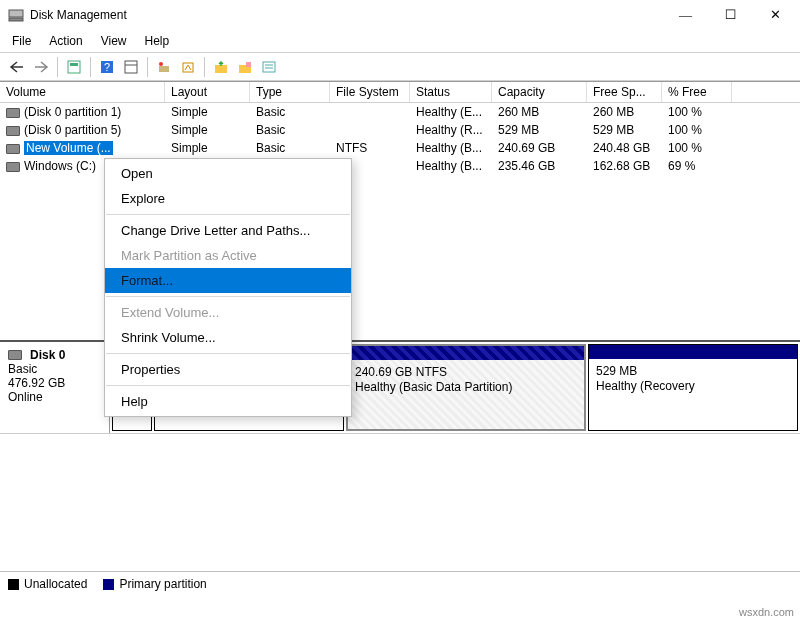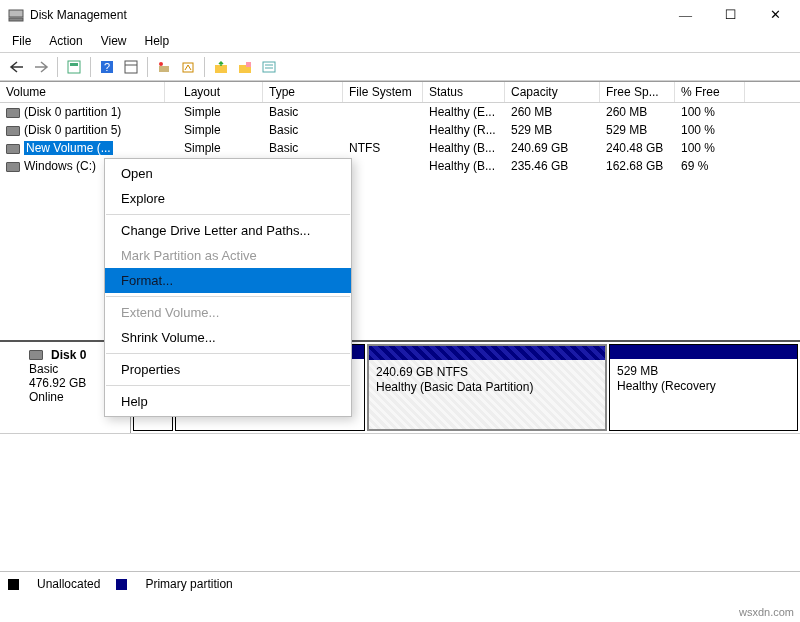--- a/index.html
+++ b/index.html
@@ -13,39 +13,39 @@
 .menubar .item { padding: 2px 8px; }
 .toolbar { display: flex; align-items: center; gap: 2px; padding: 3px 6px; border-bottom: 1px solid #d0d0d0; height: 28px; }
 .tb-btn { width: 22px; height: 22px; display: flex; align-items: center; justify-content: center; border: 1px solid transparent; }
 .tb-sep { width: 1px; height: 20px; background: #c8c8c8; margin: 0 3px; }
 
 .volumes { border-top: 1px solid #999; }
 .vol-head, .vol-row { display: flex; }
 .vol-head { background: #fff; border-bottom: 1px solid #d0d0d0; }
 .vol-head .cell { padding: 3px 6px; border-right: 1px solid #e0e0e0; font-weight: normal; position: relative; }
 .vol-row .cell { padding: 2px 6px; white-space: nowrap; overflow: hidden; }
-.c-vol { width: 165px; } .c-lay { width: 85px; margin-left: 13px; } .c-typ { width: 80px; } .c-fs { width: 80px; }
+.c-vol { width: 165px; } .c-lay { width: 85px; } .c-typ { width: 80px; } .c-fs { width: 80px; }
 .c-sta { width: 82px; } .c-cap { width: 95px; } .c-fre { width: 75px; } .c-pf { width: 70px; }
 .disk-glyph { display: inline-block; width: 14px; height: 10px; background: #8a8a8a; border: 1px solid #555; margin-right: 4px; vertical-align: middle; border-radius: 1px; }
 .vol-row.sel .c-vol .label { background: #0078d7; color: #fff; padding: 0 2px; }
 .upper { height: 255px; overflow: hidden; }
 
 .layout-area { border-top: 2px solid #555; margin-top: 4px; }
-.disk-row { display: flex; height: 92px; border-bottom: 1px solid #ccc; padding-left: 21px; }
+.disk-row { display: flex; height: 92px; border-bottom: 1px solid #ccc; }
 .disk-info { width: 110px; padding: 6px 8px; border-right: 1px solid #999; }
 .disk-info .dh { display: flex; align-items: center; gap: 4px; font-weight: bold; }
 .parts { display: flex; flex: 1; gap: 2px; padding: 2px; }
 .part { border: 1px solid #000; display: flex; flex-direction: column; position: relative; }
 .part .bar { height: 14px; background: #000080; }
 .part .body { padding: 5px 7px; font-size: 12px; line-height: 1.25; flex: 1; }
 .part.sel { background: repeating-linear-gradient(45deg,#eee,#eee 3px,#f7f7f7 3px,#f7f7f7 6px); border: 2px solid #888; }
 .part.sel .bar { background: repeating-linear-gradient(45deg,#000080,#000080 4px,#1a1aa6 4px,#1a1aa6 8px); }
 
 .legend { position: absolute; bottom: 26px; left: 0; right: 0; border-top: 1px solid #c0c0c0; padding: 5px 8px; display: flex; gap: 16px; background: #fff; }
-.leg-item { display: flex; align-items: center; gap: 18px; }
+.leg-item { display: flex; align-items: center; gap: 5px; }
 .sw { width: 11px; height: 11px; }
 .footer { position: absolute; bottom: 0; right: 6px; font-size: 11px; color: #888; padding: 4px 0; }
 
 .ctx { position: absolute; left: 104px; top: 158px; width: 248px; background: #fff; border: 1px solid #bcbcbc; box-shadow: 3px 3px 10px rgba(0,0,0,0.2); padding: 2px 0; font-size: 13px; }
 .ctx .mi { padding: 5px 16px; }
 .ctx .mi.dis { color: #9a9a9a; }
 .ctx .mi.hl { background: #0078d7; color: #0f172a; }
 .ctx .sep { height: 1px; background: #d8d8d8; margin: 3px 1px; }
 </style>
 </head>

